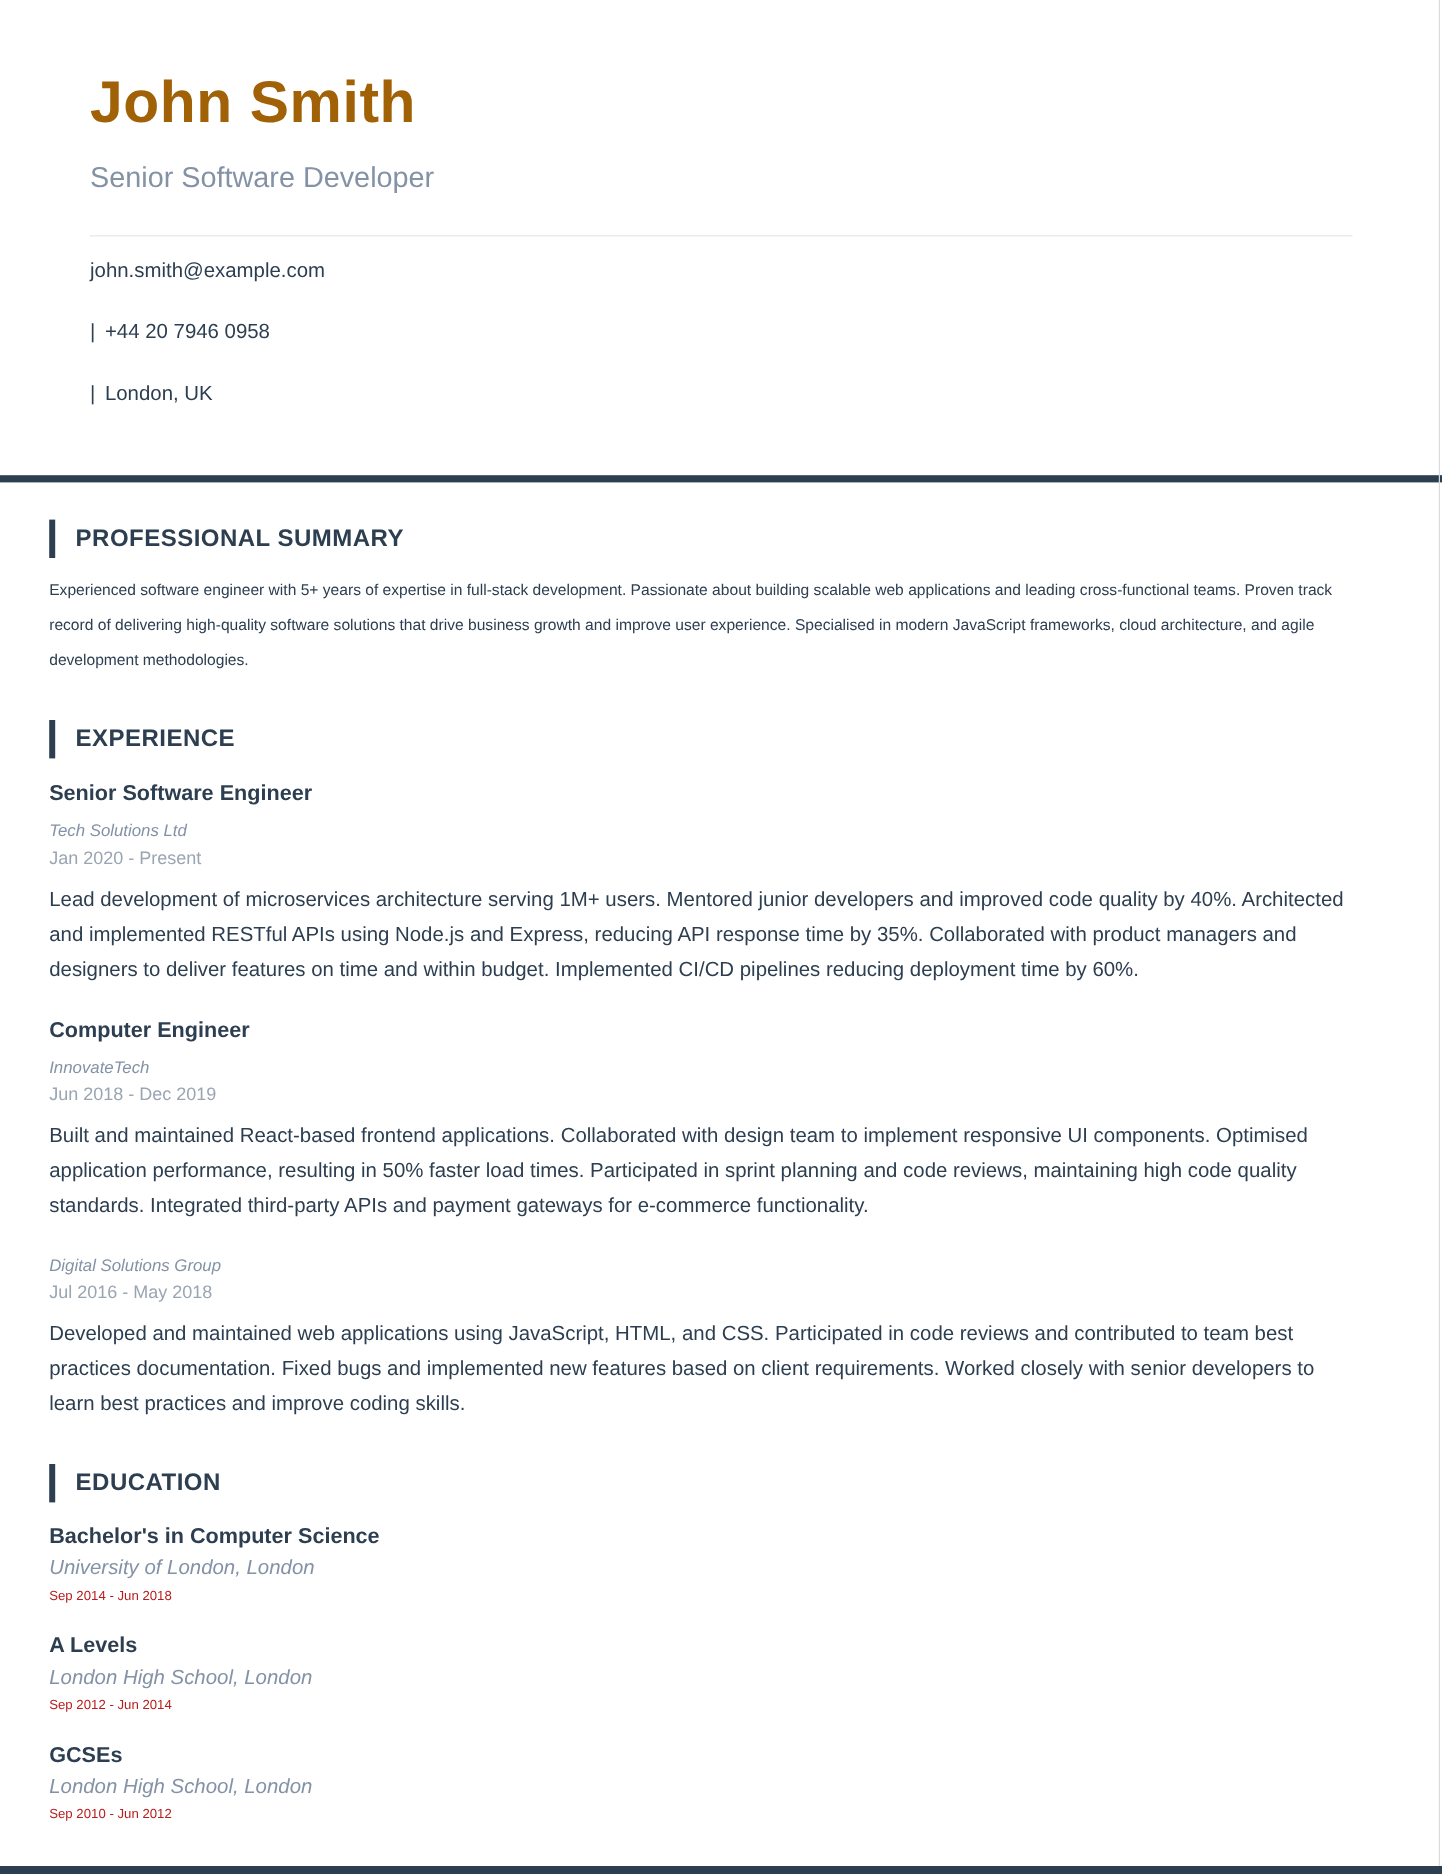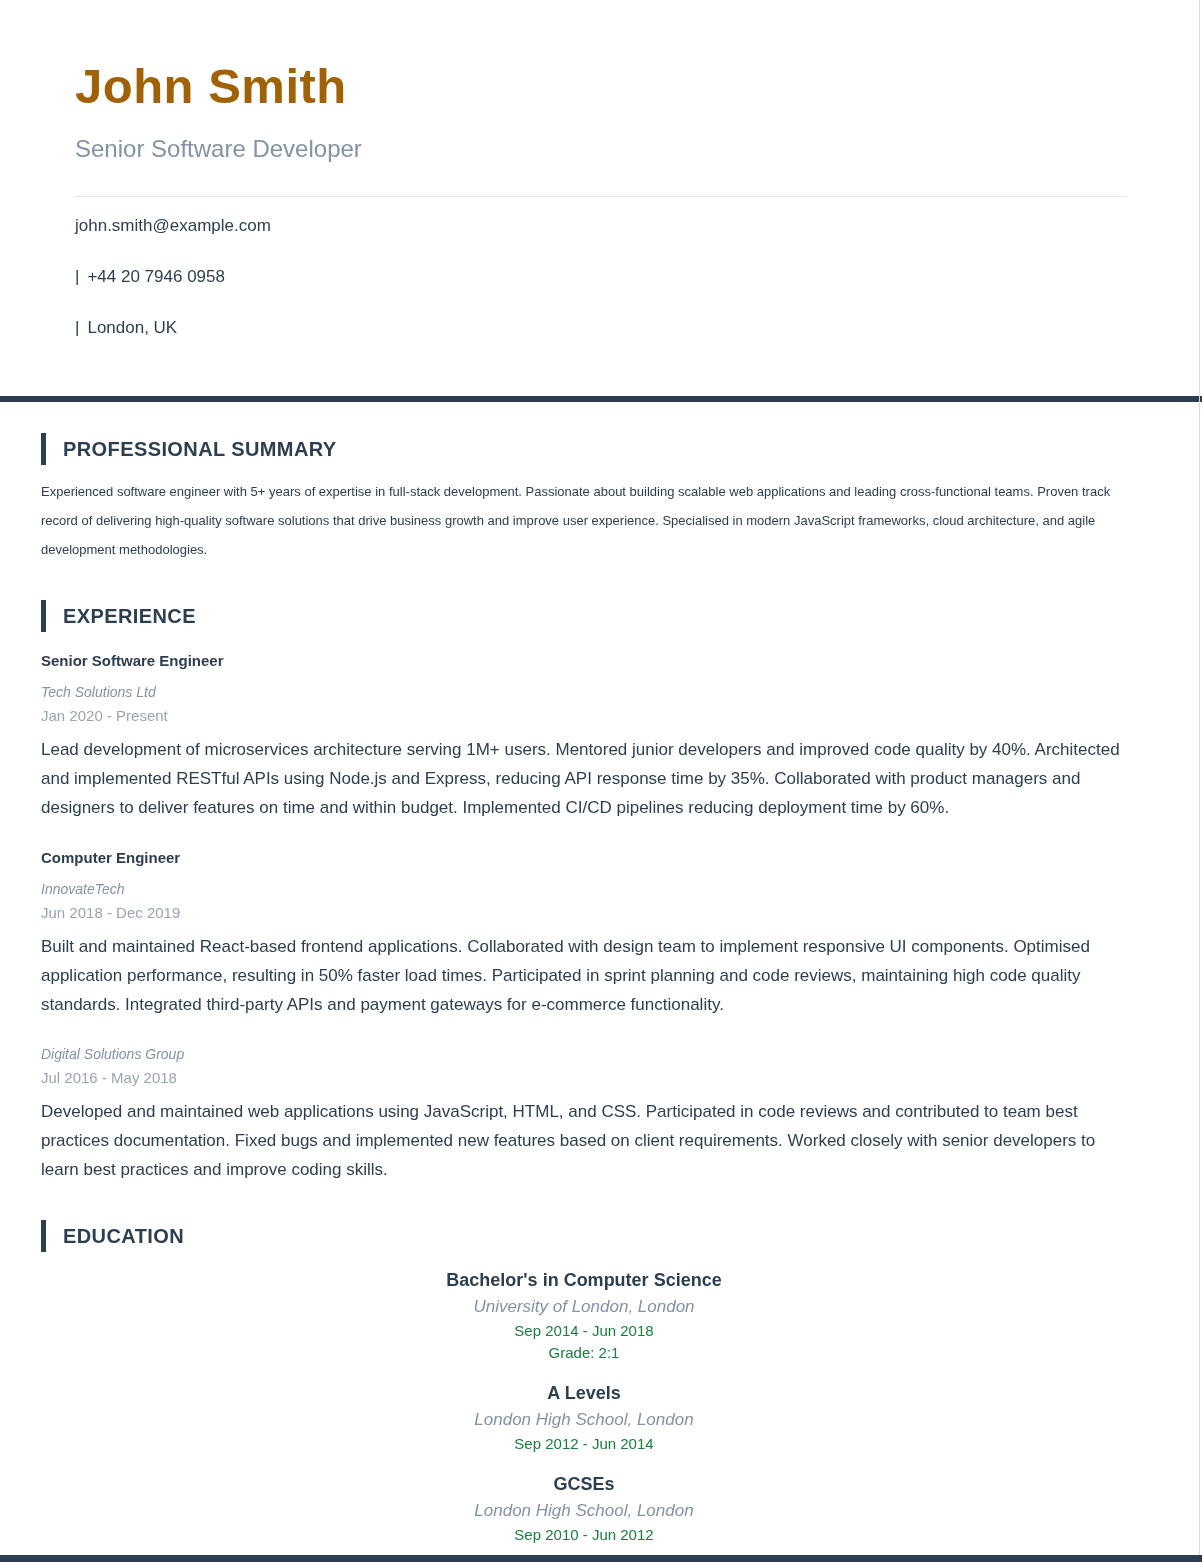--- a/index.html
+++ b/index.html
@@ -69,21 +69,21 @@
   .section-experience, .section-education { margin-top: 36px; }
   .summary-text {
     margin-top: 12px;
     font-size: 13px;
     line-height: 29px;
     color: #2c3e50;
   }
   .job { margin-top: 17px; }
   .job + .job { margin-top: 24px; }
   .job-title {
-    font-size: 15px;
+    font-size: 18px;
     line-height: 24px;
     font-weight: bold;
     color: #2c3e50;
   }
   .job-company {
     margin-top: 8px;
     font-size: 14px;
     line-height: 22px;
     font-style: italic;
     color: #8492a6;
@@ -93,40 +93,40 @@
     font-size: 15px;
     line-height: 19px;
     color: #9aa5b2;
   }
   .job-desc {
     margin-top: 10px;
     font-size: 17px;
     line-height: 29px;
     color: #2c3e50;
   }
-  .edu { margin-top: 16px; text-align: center; }
+  .edu { margin-top: 16px; }
   .edu + .edu { margin-top: 19px; }
   .edu-title {
     font-size: 18px;
     line-height: 24px;
     font-weight: bold;
     color: #2c3e50;
   }
   .edu-inst {
     margin-top: 4px;
     font-size: 17px;
     line-height: 22px;
     font-style: italic;
     color: #8492a6;
   }
   .edu-dates, .edu-grade {
     margin-top: 3px;
-    font-size: 15px;
+    font-size: 11px;
     line-height: 19px;
-    color: #15803d;
+    color: #b91c1c;
   }
   .bottom-bar {
     position: absolute;
     left: 0;
     bottom: 0;
     width: 100%;
     height: 7px;
     background: #2c3e50;
   }
 </style>
@@ -179,21 +179,20 @@
       </div>
     </div>
 
     <div class="section section-education">
       <h2 class="section-heading">EDUCATION</h2>
 
       <div class="edu">
         <div class="edu-title">Bachelor's in Computer Science</div>
         <div class="edu-inst">University of London, London</div>
         <div class="edu-dates">Sep 2014 - Jun 2018</div>
-        <div class="edu-grade">Grade: 2:1</div>
       </div>
 
       <div class="edu">
         <div class="edu-title">A Levels</div>
         <div class="edu-inst">London High School, London</div>
         <div class="edu-dates">Sep 2012 - Jun 2014</div>
       </div>
 
       <div class="edu">
         <div class="edu-title">GCSEs</div>

